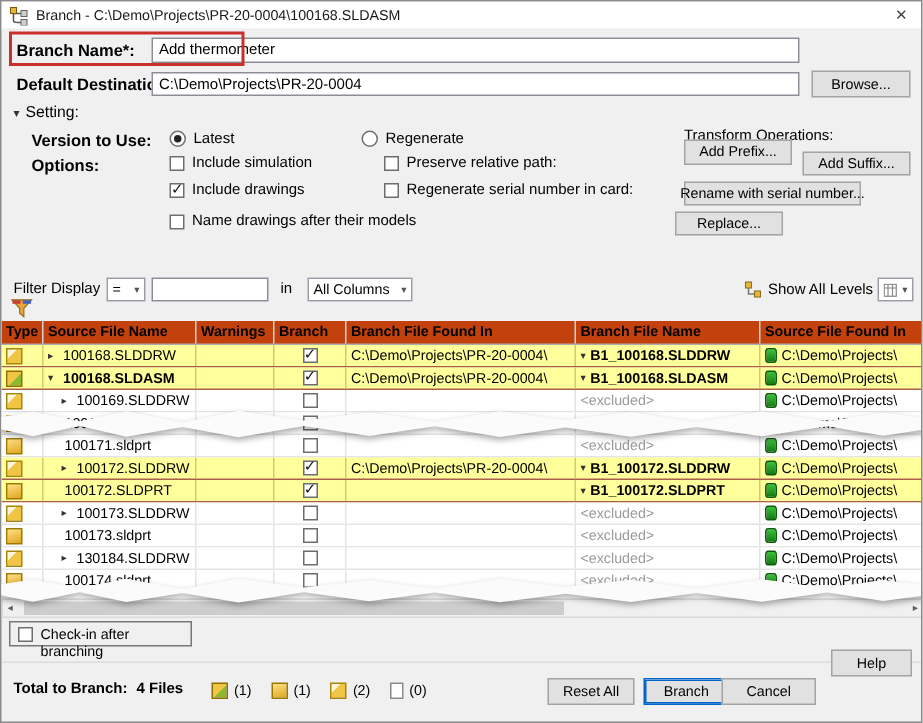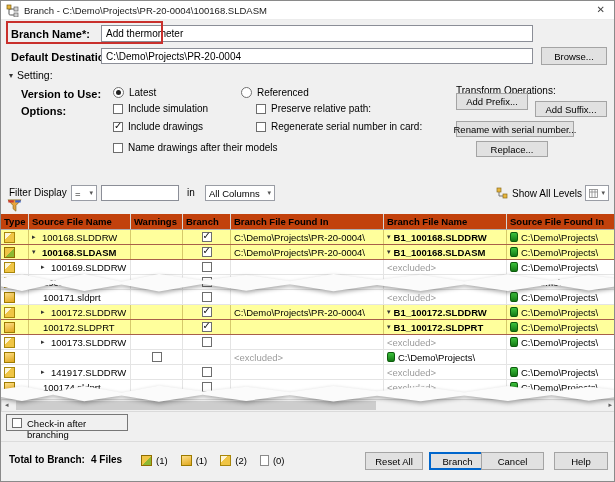--- a/index.html
+++ b/index.html
@@ -114,21 +114,21 @@
     <span>Setting:</span>
   </div>
 
   <span class="flabel" style="left:20px;top:87px;">Version to Use:</span>
   <div class="radio-item" style="left:112px;top:86px;">
     <span class="rb on"></span>
     <span>Latest</span>
   </div>
   <div class="radio-item" style="left:240px;top:86px;">
     <span class="rb"></span>
-    <span>Referenced</span>
+    <span>Regenerate</span>
   </div>
 
   <span class="flabel" style="left:20px;top:104px;">Options:</span>
   <div class="check-item" style="left:112px;top:102px;">
     <span class="cb"></span>
     <span class="cl">Include simulation</span>
   </div>
   <div class="check-item" style="left:112px;top:120px;justify-content:flex-end;">
     <span class="cb on"></span>
     <span class="cl">Include drawings</span>
@@ -143,21 +143,21 @@
   </div>
   <div class="check-item" style="left:255px;top:120px;">
     <span class="cb"></span>
     <span class="cl">Regenerate serial number in card:</span>
   </div>
 
   <span class="slabel" style="left:455px;top:84px;">Transform Operations:</span>
   <button class="btn" style="left:455px;top:92px;width:72px;height:17px;">Add Prefix...</button>
   <button class="btn" style="left:534px;top:100px;width:72px;height:16px;">Add Suffix...</button>
   <button class="btn" style="left:455px;top:120px;width:118px;height:16px;">Rename with serial number...</button>
-  <button class="btn" style="left:475px;top:140px;width:72px;height:16px;">Replace...</button>
+  <button class="btn" style="left:449px;top:140px;width:72px;height:16px;">Replace...</button>
 
   <span class="slabel" style="left:8px;top:186px;">Filter Display</span>
   <div class="combo" style="left:70px;top:184px;width:26px;height:16px;">
     <span>=</span>
     <span class="dd">▾</span>
   </div>
   <div class="tinput" style="left:100px;top:184px;width:78px;height:16px;">
     <span></span>
   </div>
   <span class="slabel" style="left:186px;top:186px;">in</span>
@@ -365,40 +365,43 @@
         </div>
         <div class="td c-source">
           <span class="vault"></span>
           <span>C:\Demo\Projects\</span>
         </div>
       </div>
       <div class="trow">
         <div class="td c-type">
           <span class="ticon part"></span>
         </div>
+        <div class="td c-name" style="padding-left: 12px;">
+          <span class="fname">100173.sldprt</span>
+        </div>
         <div class="td c-warn"></div>
         <div class="td c-branch">
           <span class="cb"></span>
         </div>
         <div class="td c-found"></div>
         <div class="td c-bfile">
           <span class="excl">&lt;excluded&gt;</span>
         </div>
         <div class="td c-source">
           <span class="vault"></span>
           <span>C:\Demo\Projects\</span>
         </div>
       </div>
       <div class="trow">
         <div class="td c-type">
           <span class="ticon drawing"></span>
         </div>
         <div class="td c-name" style="padding-left: 12px;">
           <span class="arrow">▸</span>
-          <span class="fname">141917.SLDDRW</span>
+          <span class="fname">130184.SLDDRW</span>
         </div>
         <div class="td c-warn"></div>
         <div class="td c-branch">
           <span class="cb"></span>
         </div>
         <div class="td c-found"></div>
         <div class="td c-bfile">
           <span class="excl">&lt;excluded&gt;</span>
         </div>
         <div class="td c-source">
@@ -465,15 +468,15 @@
     </span>
     <span class="citem">
       <span class="dicon"></span>
       <span>(0)</span>
     </span>
   </div>
 
   <button class="btn" style="left:364px;top:451px;width:58px;height:18px;">Reset All</button>
   <button class="btn default" style="left:428px;top:451px;width:57px;height:18px;">Branch</button>
   <button class="btn" style="left:480px;top:451px;width:63px;height:18px;">Cancel</button>
-  <button class="btn" style="left:553px;top:451px;width:54px;height:18px;">Help</button>
+  <button class="btn" style="left:553px;top:432px;width:54px;height:18px;">Help</button>
 
 </div>
 
 </body></html>

